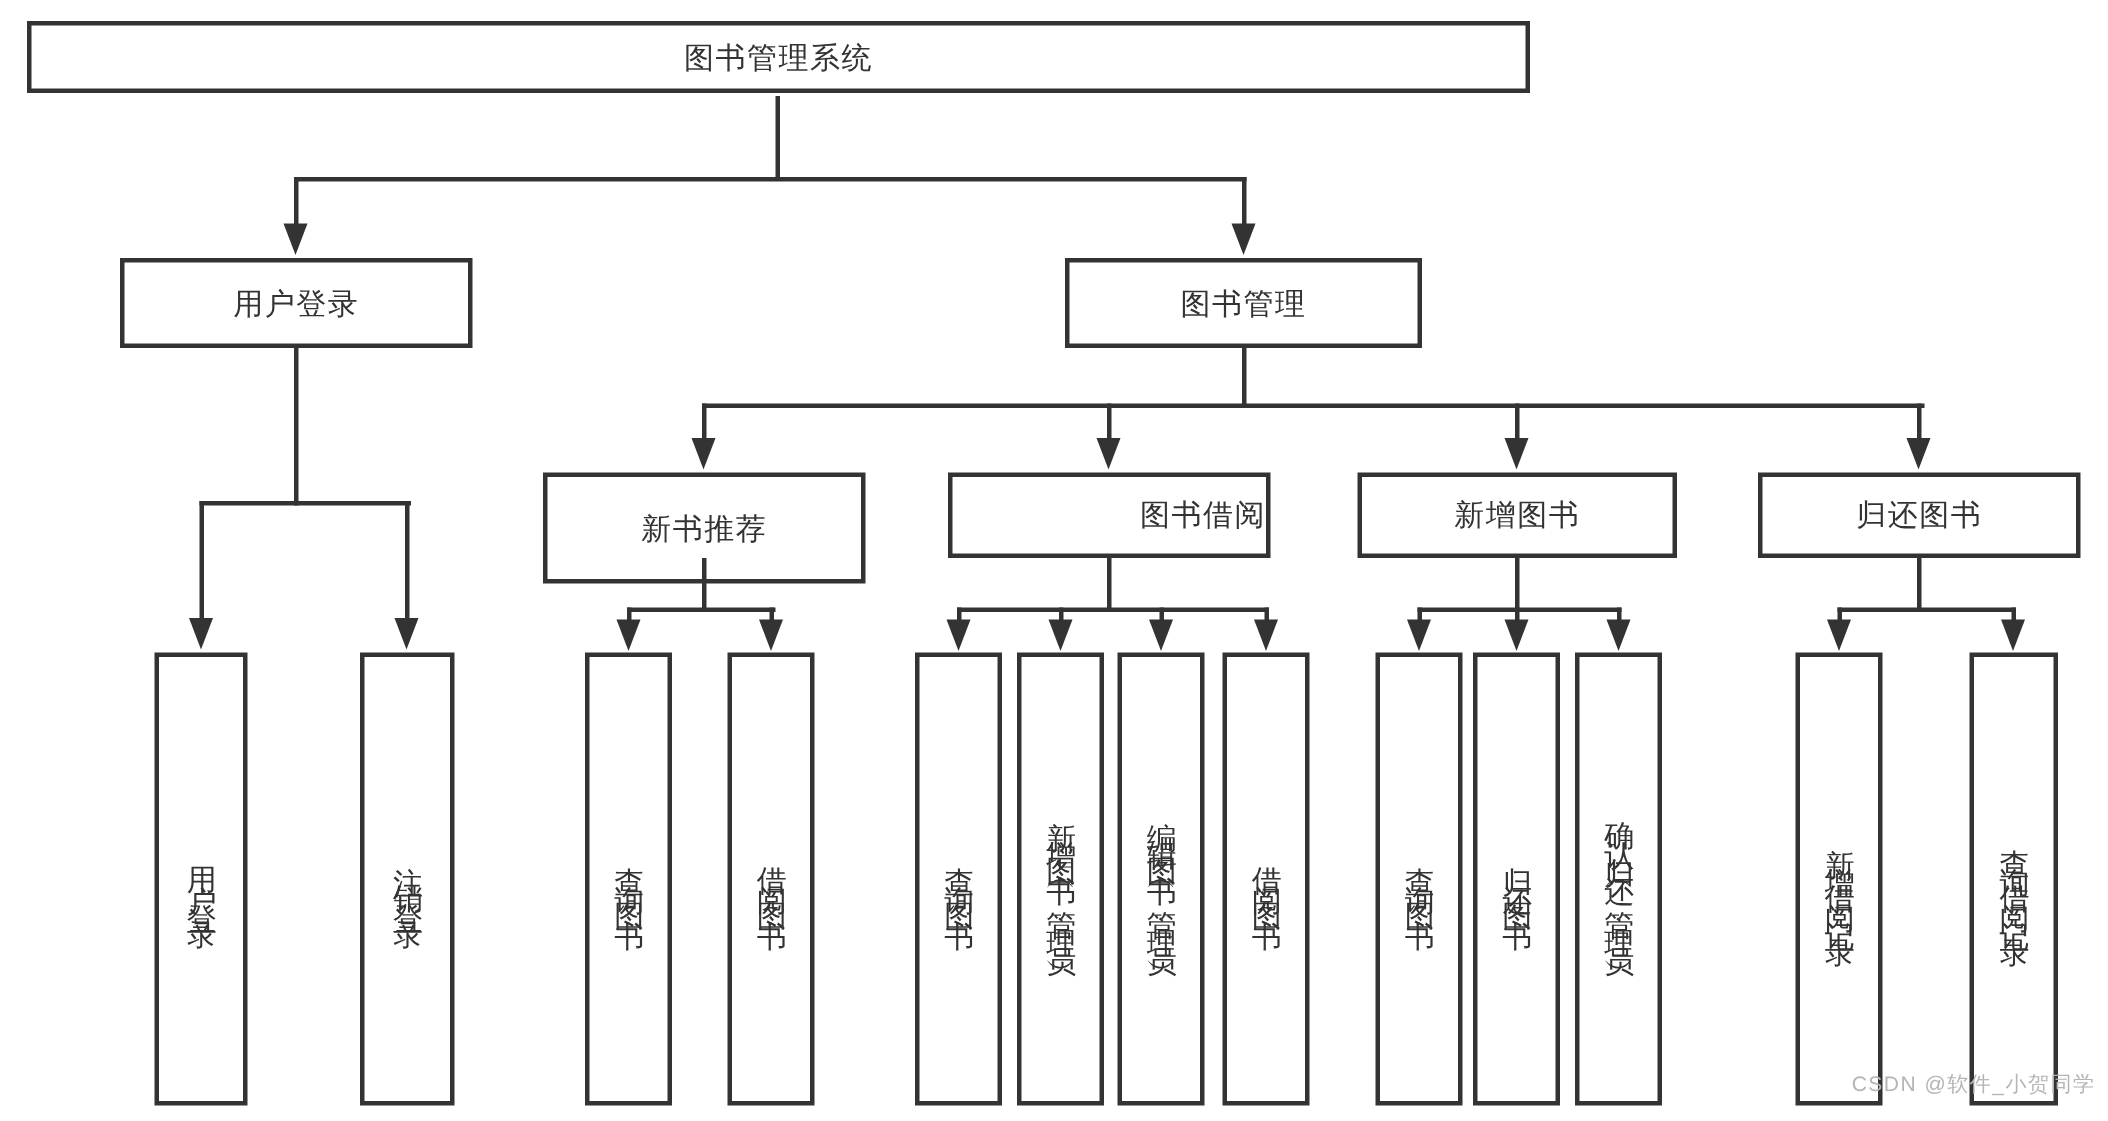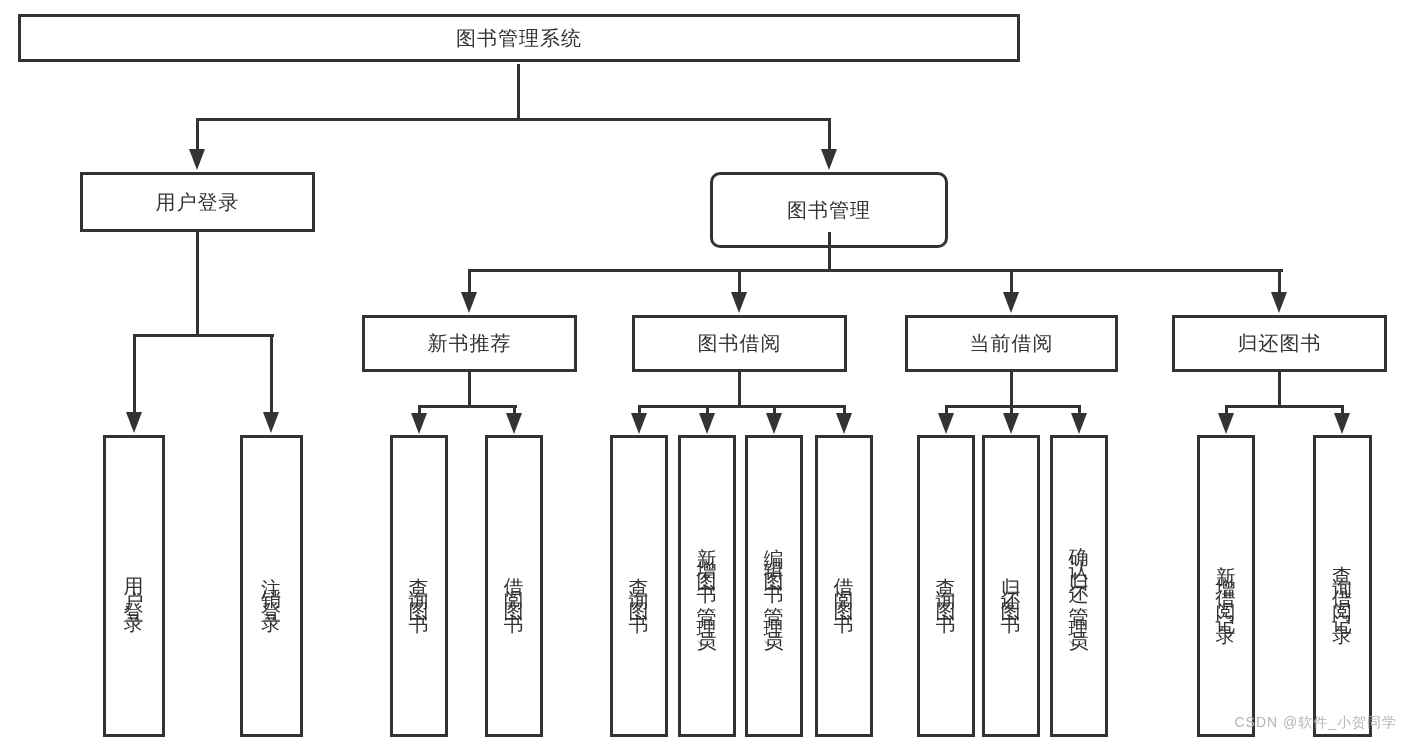--- a/index.html
+++ b/index.html
@@ -71,21 +71,21 @@
   <div class="vline" style="left:517px; top:64px; height:56px;"></div>
   <div class="hline" style="left:196px; top:118px; width:635px;"></div>
   <div class="vline" style="left:196px; top:118px; height:34px;"></div>
   <div class="arrow" style="left:189px; top:149px;"></div>
   <div class="vline" style="left:828px; top:118px; height:34px;"></div>
   <div class="arrow" style="left:821px; top:149px;"></div>
 
   <div class="box" style="left:80px; top:172px; width:235px; height:60px;">
     <span>用户登录</span>
   </div>
-  <div class="box" style="left:710px; top:172px; width:238px; height:76px;border-radius:10px;">
+  <div class="box" style="left:710px; top:172px; width:238px; height:60px;">
     <span>图书管理</span>
   </div>
 
   <div class="vline" style="left:196px; top:232px; height:105px;"></div>
   <div class="hline" style="left:133px; top:334px; width:141px;"></div>
   <div class="vline" style="left:133px; top:334px; height:81px;"></div>
   <div class="arrow" style="left:126px; top:412px;"></div>
   <div class="vline" style="left:270px; top:334px; height:81px;"></div>
   <div class="arrow" style="left:263px; top:412px;"></div>
 
@@ -93,28 +93,28 @@
   <div class="hline" style="left:468px; top:269px; width:815px;"></div>
   <div class="vline" style="left:468px; top:269px; height:26px;"></div>
   <div class="arrow" style="left:461px; top:292px;"></div>
   <div class="vline" style="left:738px; top:269px; height:26px;"></div>
   <div class="arrow" style="left:731px; top:292px;"></div>
   <div class="vline" style="left:1010px; top:269px; height:26px;"></div>
   <div class="arrow" style="left:1003px; top:292px;"></div>
   <div class="vline" style="left:1278px; top:269px; height:26px;"></div>
   <div class="arrow" style="left:1271px; top:292px;"></div>
 
-  <div class="box" style="left:362px; top:315px; width:215px; height:57px;">
+  <div class="box" style="left:362px; top:315px; width:215px; height:74px;">
     <span>新书推荐</span>
   </div>
-  <div class="box" style="left:632px; top:315px; width:215px; height:57px;">
+  <div class="box" style="left:632px; top:315px; width:215px; height:57px;justify-content:flex-end;">
     <span>图书借阅</span>
   </div>
   <div class="box" style="left:905px; top:315px; width:213px; height:57px;">
-    <span>当前借阅</span>
+    <span>新增图书</span>
   </div>
   <div class="box" style="left:1172px; top:315px; width:215px; height:57px;">
     <span>归还图书</span>
   </div>
 
   <div class="vline" style="left:468px; top:372px; height:36px;"></div>
   <div class="hline" style="left:418px; top:405px; width:99px;"></div>
   <div class="vline" style="left:418px; top:405px; height:11px;"></div>
   <div class="arrow" style="left:411px; top:413px;"></div>
   <div class="vline" style="left:513px; top:405px; height:11px;"></div>

